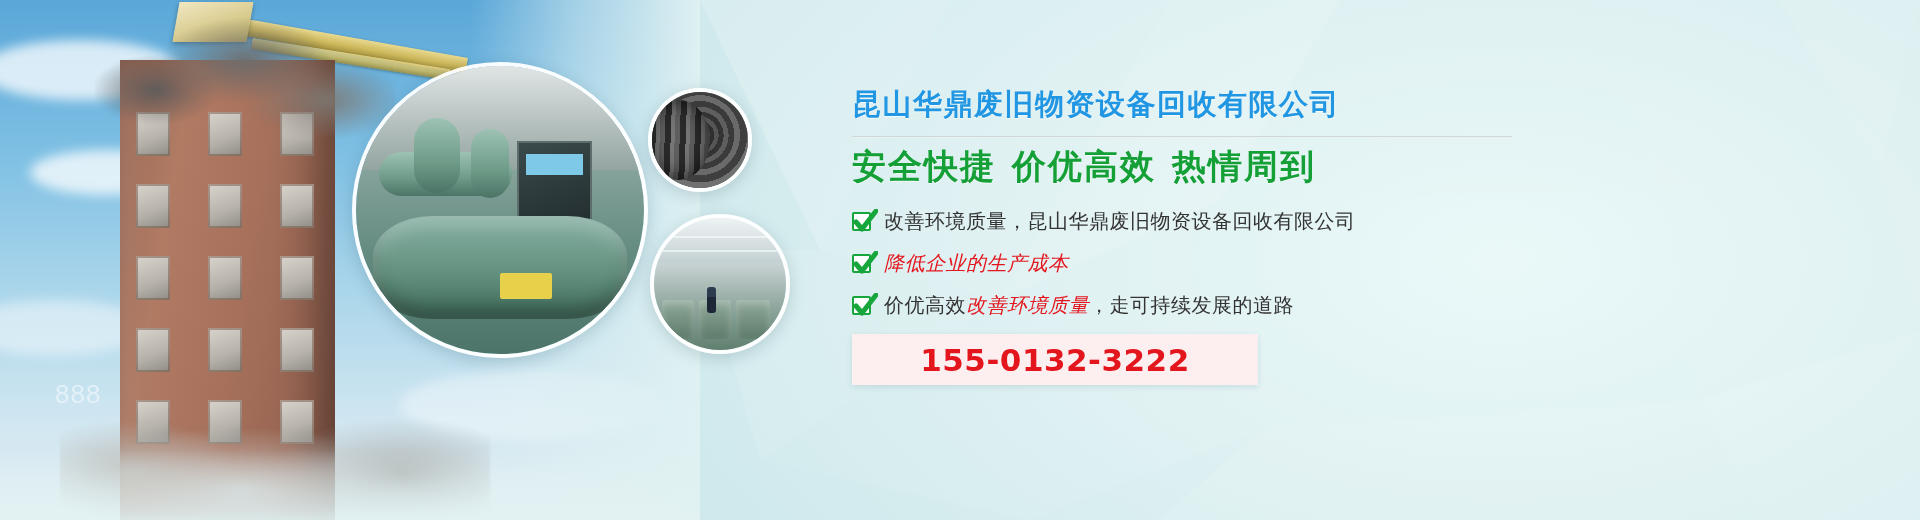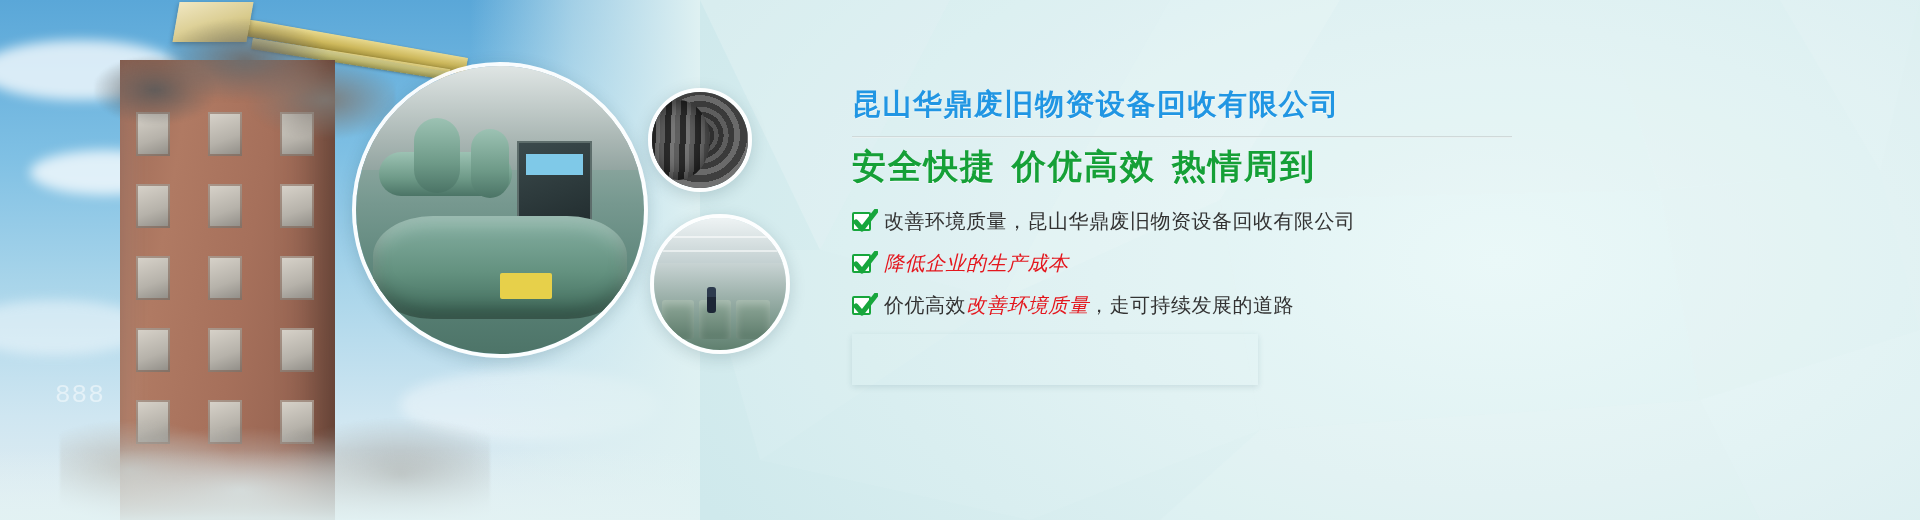--- a/index.html
+++ b/index.html
@@ -73,21 +73,21 @@
     position:absolute; right:0; top:0; width:230px; height:100%;
     background:linear-gradient(90deg,rgba(223,241,242,0) 0%,rgba(223,241,242,.55) 45%,rgba(223,241,242,1) 100%);
   }
   .photo-fade-b {
     position:absolute; left:0; bottom:0; width:100%; height:70px;
     background:linear-gradient(0deg,rgba(226,242,243,.9),rgba(226,242,243,0));
   }
   .watermark {
     position:absolute; left:55px; bottom:110px;
     font-size:26px; color:rgba(255,255,255,.5); letter-spacing:1px;
-    font-family:Liberation Mono, monospace;
+    font-family:Liberation Sans, sans-serif;
   }
 
   
   .bubble {
     position:absolute; border-radius:50%;
     border:4px solid rgba(255,255,255,.95);
     box-shadow:0 4px 16px rgba(20,60,70,.18);
     overflow:hidden;
   }
   .b-main { left:352px; top:62px; width:296px; height:296px; }
@@ -347,16 +347,17 @@
           </svg>
         </span>
         <span>价优高效</span>
         <span class="hl">改善环境质量</span>
         <span>，走可持续发展的道路</span>
       </div>
 
     </div>
 
     <div class="hotline">
+      <div class="hot-num">155-0132-3222</div>
     </div>
 
   </div>
 </div>
 
 </body></html>

